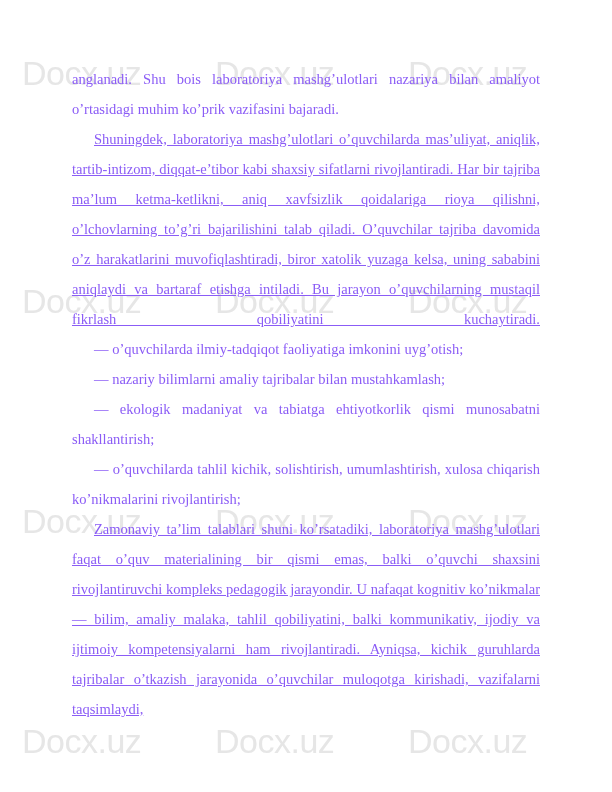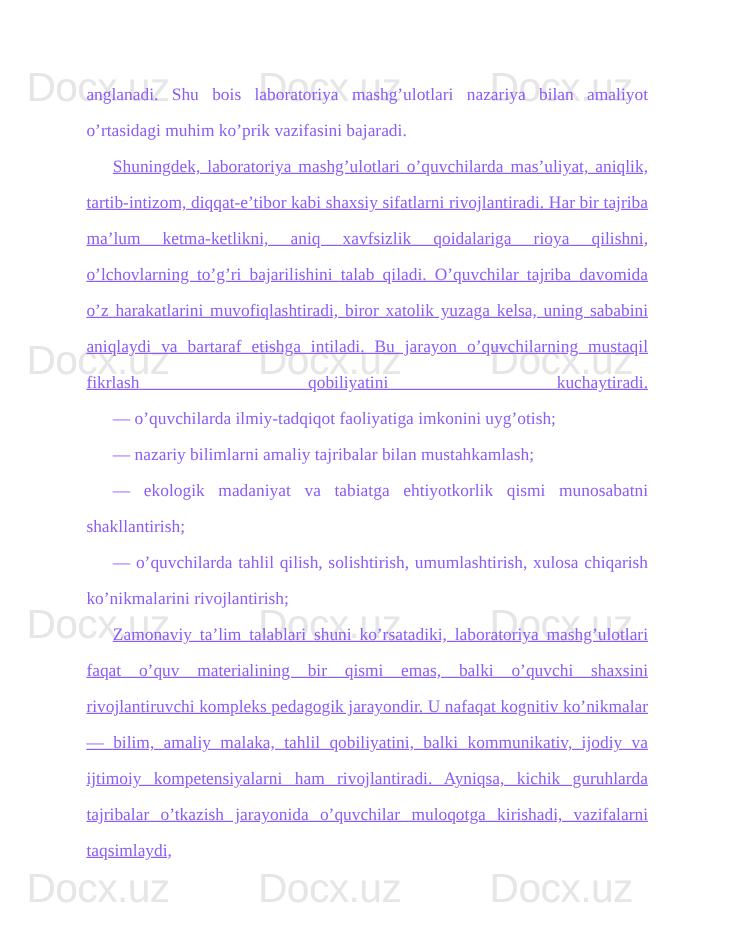--- a/index.html
+++ b/index.html
@@ -110,17 +110,17 @@
       <span class="watermark-text" style="left:408px;">Docx.uz</span>
     </div>
   </div>
 
   <div class="text-layer">
     <p class="flush">anglanadi. Shu bois laboratoriya mashg’ulotlari nazariya bilan amaliyot o’rtasidagi muhim ko’prik vazifasini bajaradi.</p>
     <p class="indent just-all">Shuningdek, laboratoriya mashg’ulotlari o’quvchilarda mas’uliyat, aniqlik, tartib-intizom, diqqat-e’tibor kabi shaxsiy sifatlarni rivojlantiradi. Har bir tajriba ma’lum ketma-ketlikni, aniq xavfsizlik qoidalariga rioya qilishni, o’lchovlarning to’g’ri bajarilishini talab qiladi. O’quvchilar tajriba davomida o’z harakatlarini muvofiqlashtiradi, biror xatolik yuzaga kelsa, uning sababini aniqlaydi va bartaraf etishga intiladi. Bu jarayon o’quvchilarning mustaqil fikrlash qobiliyatini kuchaytiradi.</p>
     <p class="bullet">— o’quvchilarda ilmiy-tadqiqot faoliyatiga imkonini uyg’otish;</p>
     <p class="bullet">— nazariy bilimlarni amaliy tajribalar bilan mustahkamlash;</p>
     <p class="bullet just-all">— ekologik madaniyat va tabiatga ehtiyotkorlik qismi munosabatni shakllantirish;</p>
-    <p class="bullet">— o’quvchilarda tahlil qilish, solishtirish, umumlashtirish, xulosa chiqarish ko’nikmalarini rivojlantirish;</p>
+    <p class="bullet">— o’quvchilarda tahlil kichik, solishtirish, umumlashtirish, xulosa chiqarish ko’nikmalarini rivojlantirish;</p>
     <p class="indent just-all">Zamonaviy ta’lim talablari shuni ko’rsatadiki, laboratoriya mashg’ulotlari faqat o’quv materialining bir qismi emas, balki o’quvchi shaxsini rivojlantiruvchi kompleks pedagogik jarayondir. U nafaqat kognitiv ko’nikmalar — bilim, amaliy malaka, tahlil qobiliyatini, balki kommunikativ, ijodiy va ijtimoiy kompetensiyalarni ham rivojlantiradi. Ayniqsa, kichik guruhlarda tajribalar o’tkazish jarayonida o’quvchilar muloqotga kirishadi, vazifalarni taqsimlaydi,</p>
   </div>
 
 </div>
 
 </body></html>

